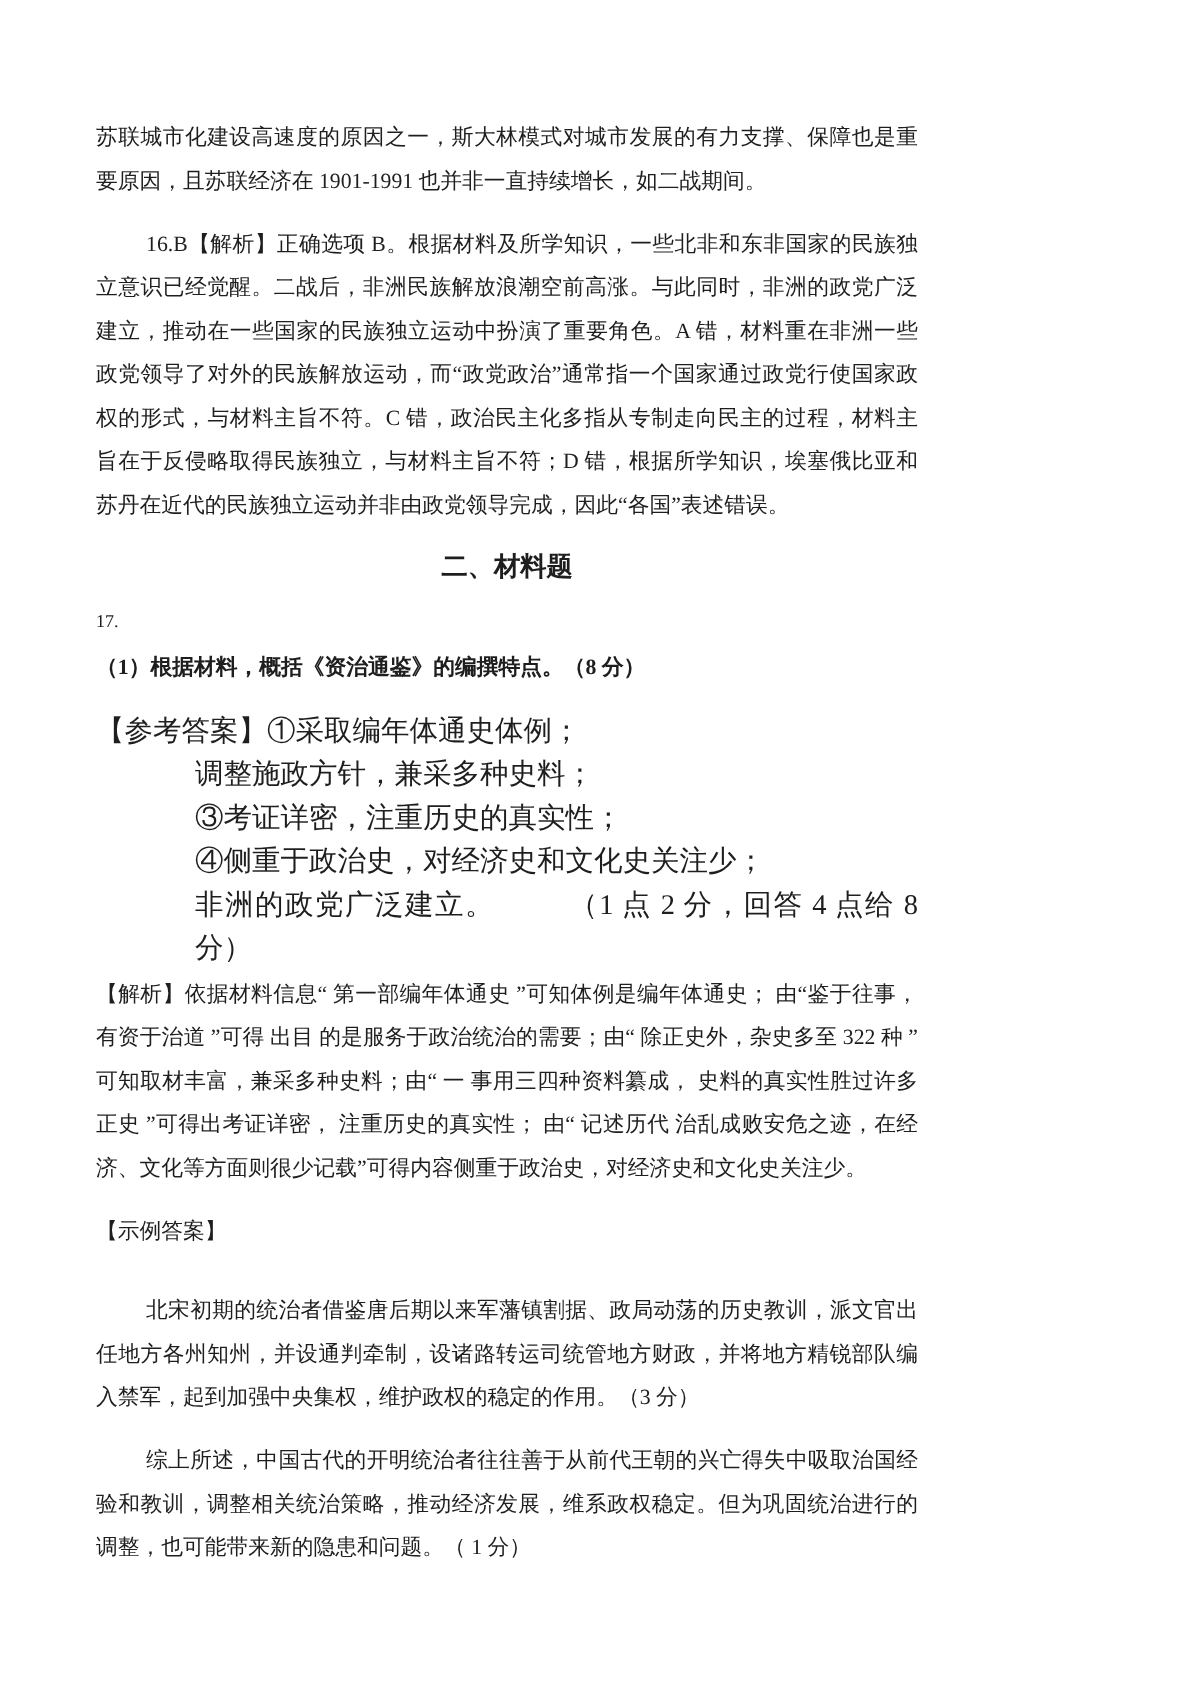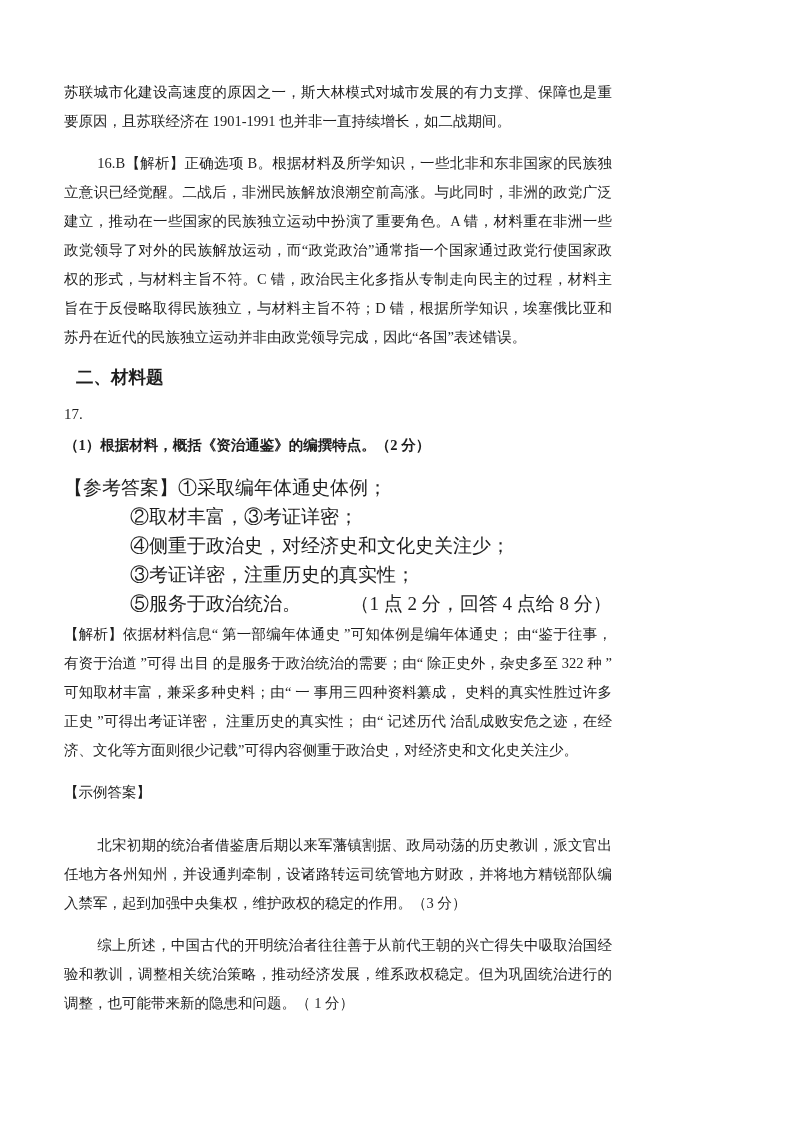--- a/index.html
+++ b/index.html
@@ -31,24 +31,25 @@
   .para.indent {
     text-indent: 2.3em;
   }
   .para.bold {
     font-weight: bold;
   }
   .section-heading {
     font-size: 17.5px;
     font-weight: bold;
     line-height: 24px;
-    margin: 2px 0 14px 12px;
+    margin: 2px 0 14px 0;
+    text-align: center;
   }
   .qnum {
-    font-size: 15px;
+    font-size: 12px;
     line-height: 18px;
     margin: 16px 0 8px 0;
   }
   .answer-block {
     margin: 0 0 2px 0;
   }
   .answer-block .line {
     font-size: 19px;
     line-height: 29px;
     margin: 0;
@@ -71,28 +72,28 @@
 <div class="page">
 
   <p class="para">苏联城市化建设高速度的原因之一，斯大林模式对城市发展的有力支撑、保障也是重要原因，且苏联经济在 1901-1991 也并非一直持续增长，如二战期间。</p>
 
   <p class="para indent">16.B【解析】正确选项 B。根据材料及所学知识，一些北非和东非国家的民族独立意识已经觉醒。二战后，非洲民族解放浪潮空前高涨。与此同时，非洲的政党广泛建立，推动在一些国家的民族独立运动中扮演了重要角色。A 错，材料重在非洲一些政党领导了对外的民族解放运动，而“政党政治”通常指一个国家通过政党行使国家政权的形式，与材料主旨不符。C 错，政治民主化多指从专制走向民主的过程，材料主旨在于反侵略取得民族独立，与材料主旨不符；D 错，根据所学知识，埃塞俄比亚和苏丹在近代的民族独立运动并非由政党领导完成，因此“各国”表述错误。</p>
 
   <h2 class="section-heading">二、材料题</h2>
 
   <p class="qnum">17.</p>
 
-  <p class="para bold">（1）根据材料，概括《资治通鉴》的编撰特点。（2 分）</p>
+  <p class="para bold">（1）根据材料，概括《资治通鉴》的编撰特点。（8 分）</p>
 
   <div class="answer-block">
     <p class="line"><span>【参考答案】</span><span>①采取编年体通史体例；</span></p>
-    <p class="line hang">②取材丰富，③考证详密；</p>
+    <p class="line hang">调整施政方针，兼采多种史料；</p>
+    <p class="line hang">③考证详密，注重历史的真实性；</p>
     <p class="line hang">④侧重于政治史，对经济史和文化史关注少；</p>
-    <p class="line hang">③考证详密，注重历史的真实性；</p>
-    <p class="line hang"><span>⑤服务于政治统治。</span><span class="score-note">（1 点 2 分，回答 4 点给 8 分）</span></p>
+    <p class="line hang"><span>非洲的政党广泛建立。</span><span class="score-note">（1 点 2 分，回答 4 点给 8 分）</span></p>
   </div>
 
   <p class="para">【解析】依据材料信息“ 第一部编年体通史 ”可知体例是编年体通史； 由“鉴于往事， 有资于治道 ”可得 出目 的是服务于政治统治的需要；由“ 除正史外，杂史多至 322 种 ”可知取材丰富，兼采多种史料；由“ 一 事用三四种资料纂成， 史料的真实性胜过许多正史 ”可得出考证详密， 注重历史的真实性； 由“ 记述历代 治乱成败安危之迹，在经济、文化等方面则很少记载”可得内容侧重于政治史，对经济史和文化史关注少。</p>
 
 
   <p class="para sample-label">【示例答案】</p>
 
 
   <p class="para indent">北宋初期的统治者借鉴唐后期以来军藩镇割据、政局动荡的历史教训，派文官出任地方各州知州，并设通判牵制，设诸路转运司统管地方财政，并将地方精锐部队编入禁军，起到加强中央集权，维护政权的稳定的作用。（3 分）</p>
 

